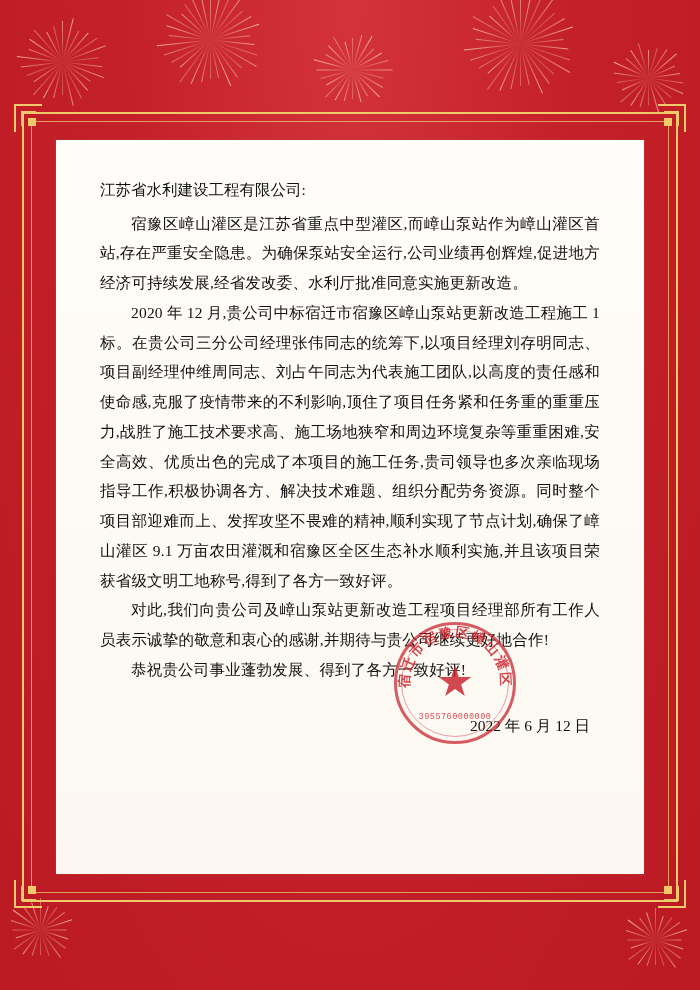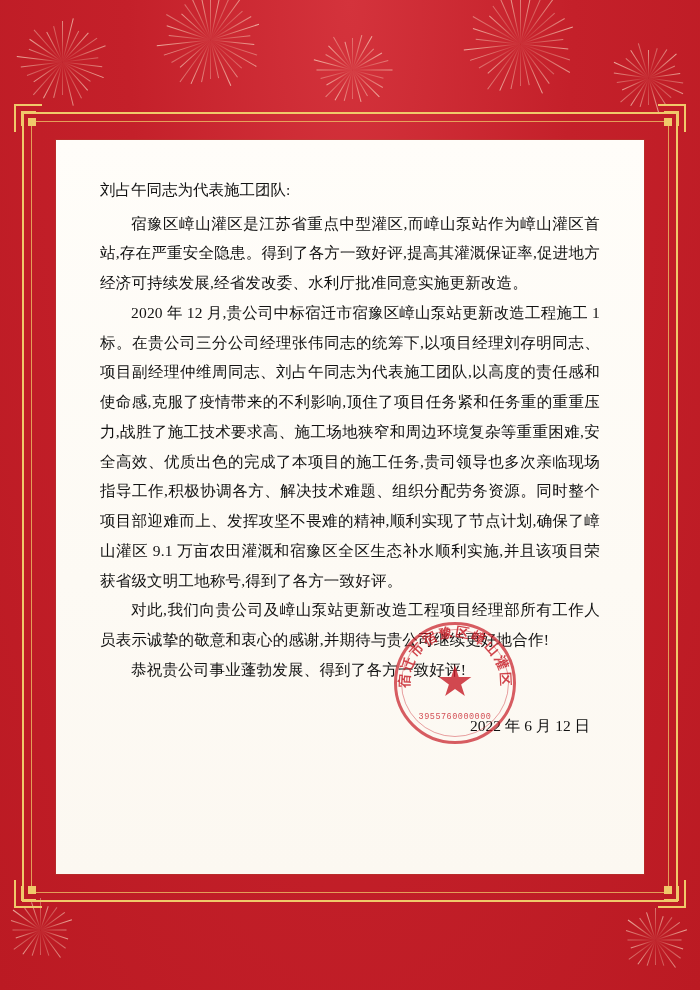--- a/index.html
+++ b/index.html
@@ -425,23 +425,23 @@
       <span style="left:12px; top:25px; width:15px; height:2px;"></span>
       <span style="left:25px; top:12px; width:2px;  height:15px;"></span>
       <span style="left:12px; top:12px; width:8px;  height:8px;"></span>
     </div>
   </div>
 
   <div id="sheet">
     <div id="sheet-content">
 
 
-      <div id="salutation">刘占午同志为代表施工团队:</div>
-
-      <p class="para">宿豫区嶂山灌区是江苏省重点中型灌区,而嶂山泵站作为嶂山灌区首站,存在严重安全隐患。得到了各方一致好评,提高其灌溉保证率,促进地方经济可持续发展,经省发改委、水利厅批准同意实施更新改造。</p>
+      <div id="salutation">江苏省水利建设工程有限公司:</div>
+
+      <p class="para">宿豫区嶂山灌区是江苏省重点中型灌区,而嶂山泵站作为嶂山灌区首站,存在严重安全隐患。为确保泵站安全运行,公司业绩再创辉煌,促进地方经济可持续发展,经省发改委、水利厅批准同意实施更新改造。</p>
       <p class="para">2020 年 12 月,贵公司中标宿迁市宿豫区嶂山泵站更新改造工程施工 1 标。在贵公司三分公司经理张伟同志的统筹下,以项目经理刘存明同志、项目副经理仲维周同志、刘占午同志为代表施工团队,以高度的责任感和使命感,克服了疫情带来的不利影响,顶住了项目任务紧和任务重的重重压力,战胜了施工技术要求高、施工场地狭窄和周边环境复杂等重重困难,安全高效、优质出色的完成了本项目的施工任务,贵司领导也多次亲临现场指导工作,积极协调各方、解决技术难题、组织分配劳务资源。同时整个项目部迎难而上、发挥攻坚不畏难的精神,顺利实现了节点计划,确保了嶂山灌区 9.1 万亩农田灌溉和宿豫区全区生态补水顺利实施,并且该项目荣获省级文明工地称号,得到了各方一致好评。</p>
       <p class="para">对此,我们向贵公司及嶂山泵站更新改造工程项目经理部所有工作人员表示诚挚的敬意和衷心的感谢,并期待与贵公司继续更好地合作!</p>
       <p class="para">恭祝贵公司事业蓬勃发展、得到了各方一致好评!</p>
 
       <div id="signature-block">
         <div class="sig-line">2022 年 6 月 12 日</div>
 
         <div id="seal">
           <div class="ring"></div>
           <div class="ring2"></div>

